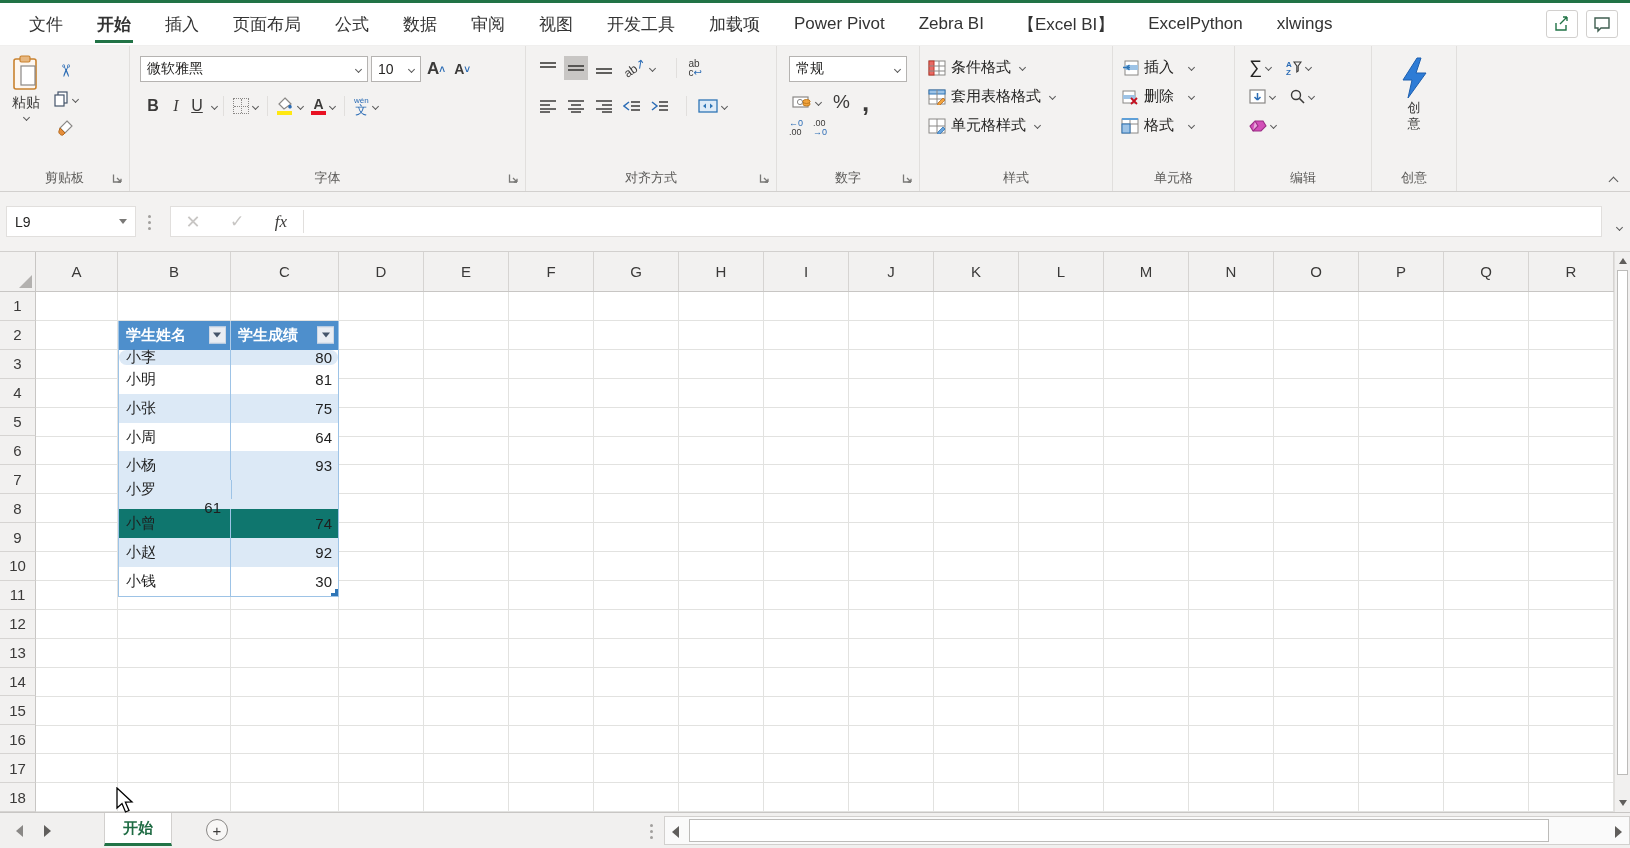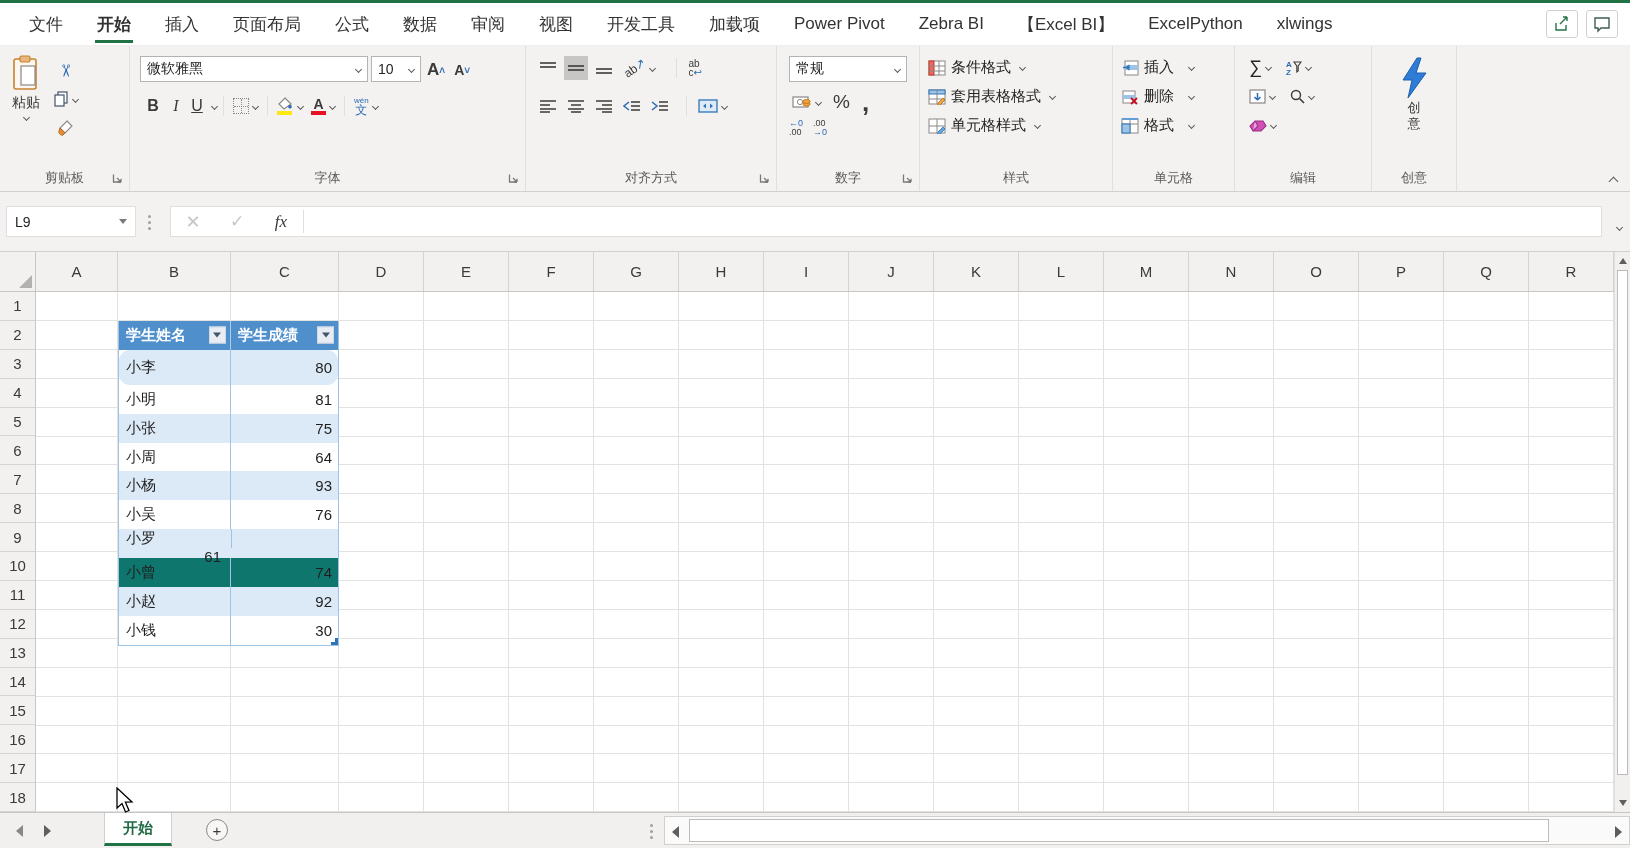--- a/index.html
+++ b/index.html
@@ -173,21 +173,21 @@
       <div class="rgroup-label">剪贴板</div>
       <div class="launcher">
           <svg width="11" height="11" viewBox="0 0 11 11">
             <path d="M1.5 1.5 v7.5 h7.5" fill="none" stroke="#7a7977" stroke-width="1.3"></path>
             <path d="M5 5 l4 4 M9 9 v-3.2 M9 9 h-3.2" fill="none" stroke="#7a7977" stroke-width="1.3"></path>
           </svg>
         </div>
     </div>
 
     <div class="rgroup" style="width:396px;">
-      <div class="rowline" style="padding:10px 8px 0 10px;gap:3px;align-items:flex-end;">
+      <div class="rowline" style="padding:10px 8px 0 10px;gap:3px;">
         <div class="selectbox" style="width:228px;">
           <span>微软雅黑</span>
             <span class="chv"></span>
         </div>
         <div class="selectbox" style="width:50px;">
           <span>10</span>
             <span class="chv"></span>
         </div>
         <div class="smallbtn" style="font-size:17px;font-weight:bold;">A<span style="color:#2b6cb5;font-size:10px;vertical-align:top;">˄</span></div>
         <div class="smallbtn" style="font-size:14px;font-weight:bold;">A<span style="color:#2b6cb5;font-size:10px;">˅</span></div>
@@ -624,43 +624,39 @@
               <b></b>
             </span>
           </div>
           <div class="thead-cell" style="width: 108px; border-right: none;">
             <span>学生成绩</span>
             <span class="filter-btn">
               <b></b>
             </span>
           </div>
         </div>
-        <div class="trow" style="height: 35px; background: rgb(220, 233, 246); border-radius: 11px;">
+        <div class="trow" style="height: 15px; background: rgb(220, 233, 246); border-radius: 11px;">
           <div class="tcell name" style="width: 113px; border-right: 1px solid rgb(157, 195, 230);">小李</div>
           <div class="tcell score" style="width: 108px; position: relative;">80</div>
         </div>
         <div class="trow" style="height: 28.9px; background: rgb(255, 255, 255);">
           <div class="tcell name" style="width: 113px; border-right: 1px solid rgb(157, 195, 230);">小明</div>
           <div class="tcell score" style="width: 108px; position: relative;">81</div>
         </div>
         <div class="trow" style="height: 28.9px; background: rgb(220, 233, 246);">
           <div class="tcell name" style="width: 113px; border-right: 1px solid rgb(157, 195, 230);">小张</div>
           <div class="tcell score" style="width: 108px; position: relative;">75</div>
         </div>
         <div class="trow" style="height: 28.9px; background: rgb(255, 255, 255);">
           <div class="tcell name" style="width: 113px; border-right: 1px solid rgb(157, 195, 230);">小周</div>
           <div class="tcell score" style="width: 108px; position: relative;">64</div>
         </div>
         <div class="trow" style="height: 28.9px; background: rgb(220, 233, 246);">
           <div class="tcell name" style="width: 113px; border-right: 1px solid rgb(157, 195, 230);">小杨</div>
           <div class="tcell score" style="width: 108px; position: relative;">93</div>
-        </div>
-        <div class="trow" style="height: 28.9px; background: rgb(255, 255, 255);">
-          <div class="tcell name" style="width: 113px; border-right: 1px solid rgb(157, 195, 230);">小吴</div>
-          <div class="tcell score" style="width: 108px; position: relative;">76</div>
         </div>
         <div class="trow" style="height: 28.9px; background: rgb(220, 233, 246); flex-direction: column;">
           <div class="tcell name" style="width: 113px; border-right: 1px solid rgb(157, 195, 230);">小罗</div>
           <div class="tcell score" style="width: 108px; position: relative;">61</div>
         </div>
         <div class="trow" style="height: 28.9px; background: #0f766e;">
           <div class="tcell name" style="width: 113px; border-right: 1px solid rgb(157, 195, 230);">小曾</div>
           <div class="tcell score" style="width: 108px; position: relative;">74</div>
         </div>
         <div class="trow" style="height: 28.9px; background: rgb(220, 233, 246);">

